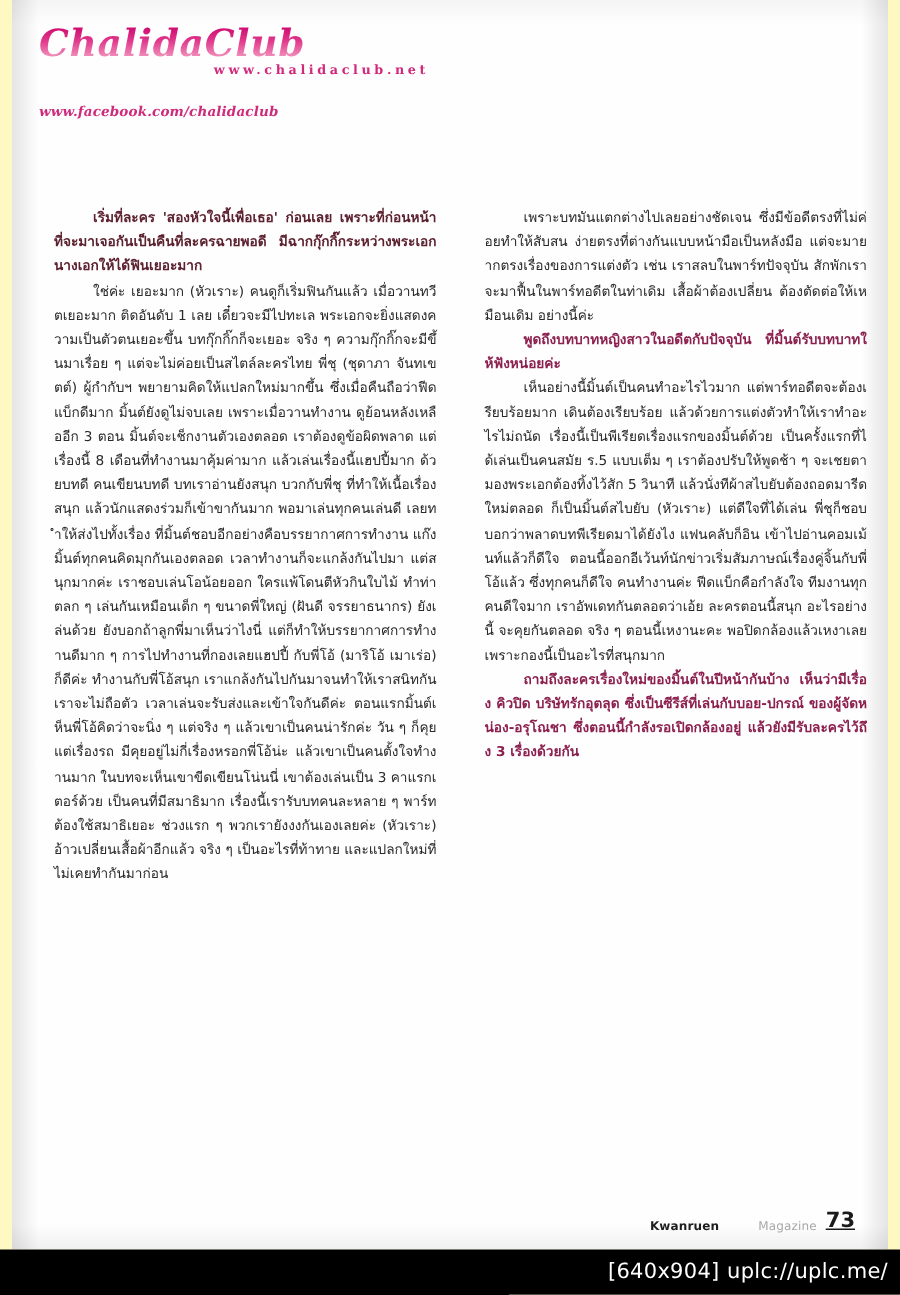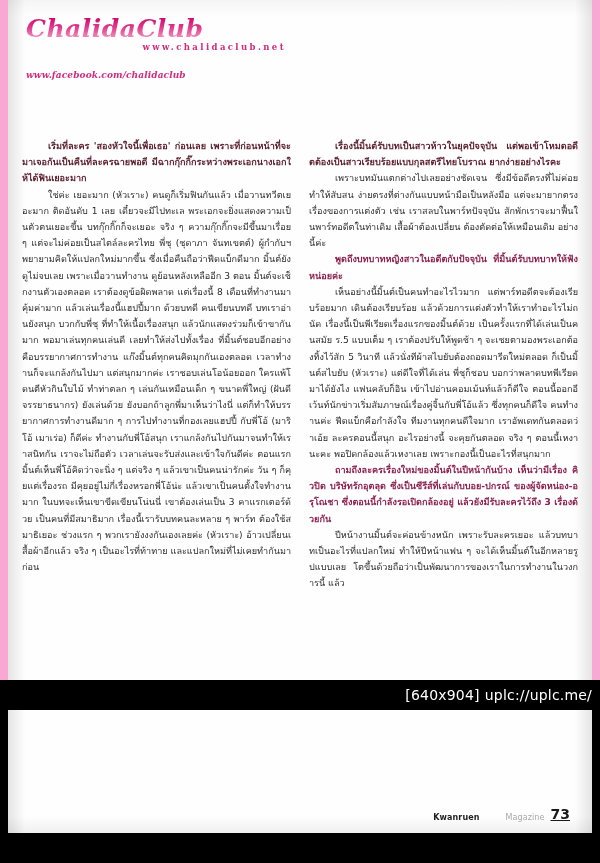--- a/index.html
+++ b/index.html
@@ -8,22 +8,22 @@
     margin: 0; padding: 0;
     background: #000;
     width: 600px; height: 863px;
     overflow: hidden;
     font-family: "DejaVu Sans", "Liberation Sans", sans-serif;
   }
 
   #viewer {
     position: relative;
     width: 600px;
-    height: 710px;
-    background: #f9a8d4;
+    height: 863px;
+    background: #fef9c3;
   }
 
   
   #page {
     position: absolute;
     left: 8px;
     top: 0px;
     width: 584px;
     height: 833px;
     background: #fefefe;
@@ -96,21 +96,21 @@
   .column {
     width: 269px;
   }
   .para {
     font-family: "DejaVu Sans", "Liberation Sans", sans-serif;
     font-size: 9.1px;
     line-height: 16.2px;
     color: #2a2a2a;
     text-align: justify;
     text-indent: 26px;
-    margin: 0 0 0 0;
+    margin: 0 0 0 14px;
     word-break: break-all;
   }
   .para.q {
     color: #5d2230;
     font-weight: 700;
   }
   .para.q-accent {
     color: #8c2150;
     font-weight: 700;
   }
@@ -185,26 +185,24 @@
     </div>
 
     <div id="article">
 
       <div class="column">
         <p class="para q">เริ่มที่ละคร 'สองหัวใจนี้เพื่อเธอ' ก่อนเลย เพราะที่ก่อนหน้าที่จะมาเจอกันเป็นคืนที่ละครฉายพอดี มีฉากกุ๊กกิ๊กระหว่างพระเอกนางเอกให้ได้ฟินเยอะมาก</p>
         <p class="para">ใช่ค่ะ เยอะมาก (หัวเราะ) คนดูก็เริ่มฟินกันแล้ว เมื่อวานทวีตเยอะมาก ติดอันดับ 1 เลย เดี๋ยวจะมีไปทะเล พระเอกจะยิ่งแสดงความเป็นตัวตนเยอะขึ้น บทกุ๊กกิ๊กก็จะเยอะ จริง ๆ ความกุ๊กกิ๊กจะมีขึ้นมาเรื่อย ๆ แต่จะไม่ค่อยเป็นสไตล์ละครไทย พี่ชุ (ชุดาภา จันทเขตต์) ผู้กำกับฯ พยายามคิดให้แปลกใหม่มากขึ้น ซึ่งเมื่อคืนถือว่าฟีดแบ็กดีมาก มิ้นต์ยังดูไม่จบเลย เพราะเมื่อวานทำงาน ดูย้อนหลังเหลืออีก 3 ตอน มิ้นต์จะเช็กงานตัวเองตลอด เราต้องดูข้อผิดพลาด แต่เรื่องนี้ 8 เดือนที่ทำงานมาคุ้มค่ามาก แล้วเล่นเรื่องนี้แฮปปี้มาก ด้วยบทดี คนเขียนบทดี บทเราอ่านยังสนุก บวกกับพี่ชุ ที่ทำให้เนื้อเรื่องสนุก แล้วนักแสดงร่วมก็เข้าขากันมาก พอมาเล่นทุกคนเล่นดี เลยทำให้ส่งไปทั้งเรื่อง ที่มิ้นต์ชอบอีกอย่างคือบรรยากาศการทำงาน แก๊งมิ้นต์ทุกคนคิดมุกกันเองตลอด เวลาทำงานก็จะแกล้งกันไปมา แต่สนุกมากค่ะ เราชอบเล่นโอน้อยออก ใครแพ้โดนตีหัวกินใบไม้ ทำท่าตลก ๆ เล่นกันเหมือนเด็ก ๆ ขนาดพี่ใหญ่ (ฝันดี จรรยาธนากร) ยังเล่นด้วย ยังบอกถ้าลูกพี่มาเห็นว่าไงนี่ แต่ก็ทำให้บรรยากาศการทำงานดีมาก ๆ การไปทำงานที่กองเลยแฮปปี้ กับพี่โอ้ (มาริโอ้ เมาเร่อ) ก็ดีค่ะ ทำงานกับพี่โอ้สนุก เราแกล้งกันไปกันมาจนทำให้เราสนิทกัน เราจะไม่ถือตัว เวลาเล่นจะรับส่งและเข้าใจกันดีค่ะ ตอนแรกมิ้นต์เห็นพี่โอ้คิดว่าจะนิ่ง ๆ แต่จริง ๆ แล้วเขาเป็นคนน่ารักค่ะ วัน ๆ ก็คุยแต่เรื่องรถ มีคุยอยู่ไม่กี่เรื่องหรอกพี่โอ้น่ะ แล้วเขาเป็นคนตั้งใจทำงานมาก ในบทจะเห็นเขาขีดเขียนโน่นนี่ เขาต้องเล่นเป็น 3 คาแรกเตอร์ด้วย เป็นคนที่มีสมาธิมาก เรื่องนี้เรารับบทคนละหลาย ๆ พาร์ท ต้องใช้สมาธิเยอะ ช่วงแรก ๆ พวกเรายังงงกันเองเลยค่ะ (หัวเราะ) อ้าวเปลี่ยนเสื้อผ้าอีกแล้ว จริง ๆ เป็นอะไรที่ท้าทาย และแปลกใหม่ที่ไม่เคยทำกันมาก่อน</p>
       </div>
 
       <div class="column">
-        <p class="para q">เรื่องนี้มิ้นต์รับบทเป็นสาวห้าวในยุคปัจจุบัน แต่พอเข้าโหมดอดีตต้องเป็นสาวเรียบร้อยแบบกุลสตรีไทยโบราณ ยากง่ายอย่างไรคะ</p>
         <p class="para">เพราะบทมันแตกต่างไปเลยอย่างชัดเจน ซึ่งมีข้อดีตรงที่ไม่ค่อยทำให้สับสน ง่ายตรงที่ต่างกันแบบหน้ามือเป็นหลังมือ แต่จะมายากตรงเรื่องของการแต่งตัว เช่น เราสลบในพาร์ทปัจจุบัน สักพักเราจะมาฟื้นในพาร์ทอดีตในท่าเดิม เสื้อผ้าต้องเปลี่ยน ต้องตัดต่อให้เหมือนเดิม อย่างนี้ค่ะ</p>
         <p class="para q-accent">พูดถึงบทบาทหญิงสาวในอดีตกับปัจจุบัน ที่มิ้นต์รับบทบาทให้ฟังหน่อยค่ะ</p>
         <p class="para">เห็นอย่างนี้มิ้นต์เป็นคนทำอะไรไวมาก แต่พาร์ทอดีตจะต้องเรียบร้อยมาก เดินต้องเรียบร้อย แล้วด้วยการแต่งตัวทำให้เราทำอะไรไม่ถนัด เรื่องนี้เป็นพีเรียดเรื่องแรกของมิ้นต์ด้วย เป็นครั้งแรกที่ได้เล่นเป็นคนสมัย ร.5 แบบเต็ม ๆ เราต้องปรับให้พูดช้า ๆ จะเชยตามองพระเอกต้องทิ้งไว้สัก 5 วินาที แล้วนั่งทีผ้าสไบยับต้องถอดมารีดใหม่ตลอด ก็เป็นมิ้นต์สไบยับ (หัวเราะ) แต่ดีใจที่ได้เล่น พี่ชุก็ชอบ บอกว่าพลาดบทพีเรียดมาได้ยังไง แฟนคลับก็อิน เข้าไปอ่านคอมเม้นท์แล้วก็ดีใจ ตอนนี้ออกอีเว้นท์นักข่าวเริ่มสัมภาษณ์เรื่องคู่จิ้นกับพี่โอ้แล้ว ซึ่งทุกคนก็ดีใจ คนทำงานค่ะ ฟีดแบ็กคือกำลังใจ ทีมงานทุกคนดีใจมาก เราอัพเดทกันตลอดว่าเอ้ย ละครตอนนี้สนุก อะไรอย่างนี้ จะคุยกันตลอด จริง ๆ ตอนนี้เหงานะคะ พอปิดกล้องแล้วเหงาเลย เพราะกองนี้เป็นอะไรที่สนุกมาก</p>
         <p class="para q-accent">ถามถึงละครเรื่องใหม่ของมิ้นต์ในปีหน้ากันบ้าง เห็นว่ามีเรื่อง คิวปิด บริษัทรักอุตลุด ซึ่งเป็นซีรีส์ที่เล่นกับบอย-ปกรณ์ ของผู้จัดหน่อง-อรุโณชา ซึ่งตอนนี้กำลังรอเปิดกล้องอยู่ แล้วยังมีรับละครไว้ถึง 3 เรื่องด้วยกัน</p>
-        <p class="para">ปีหน้างานมิ้นต์จะค่อนข้างหนัก เพราะรับละครเยอะ แล้วบทบาทเป็นอะไรที่แปลกใหม่ ทำให้ปีหน้าแฟน ๆ จะได้เห็นมิ้นต์ในอีกหลายรูปแบบเลย โตขึ้นด้วยถือว่าเป็นพัฒนาการของเราในการทำงานในวงการนี้ แล้ว</p>
       </div>
 
     </div>
 
     <div id="folio">
       <span class="folio-brand">Kwanruen</span>
       <span class="folio-sub">Magazine</span>
       <span class="folio-page">73</span>
     </div>
 

